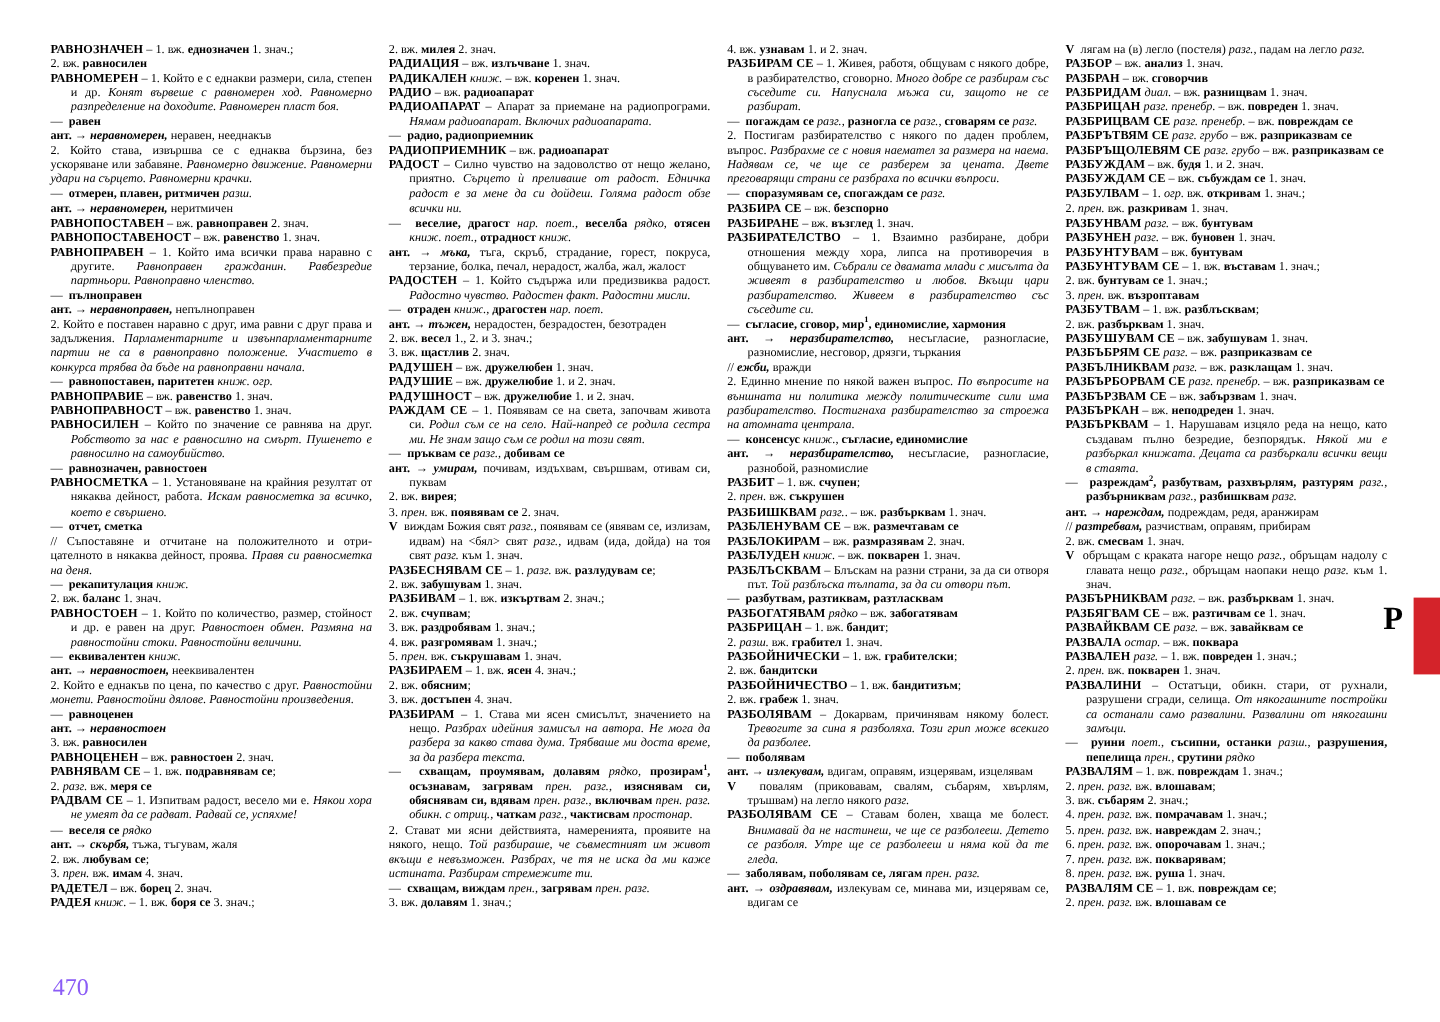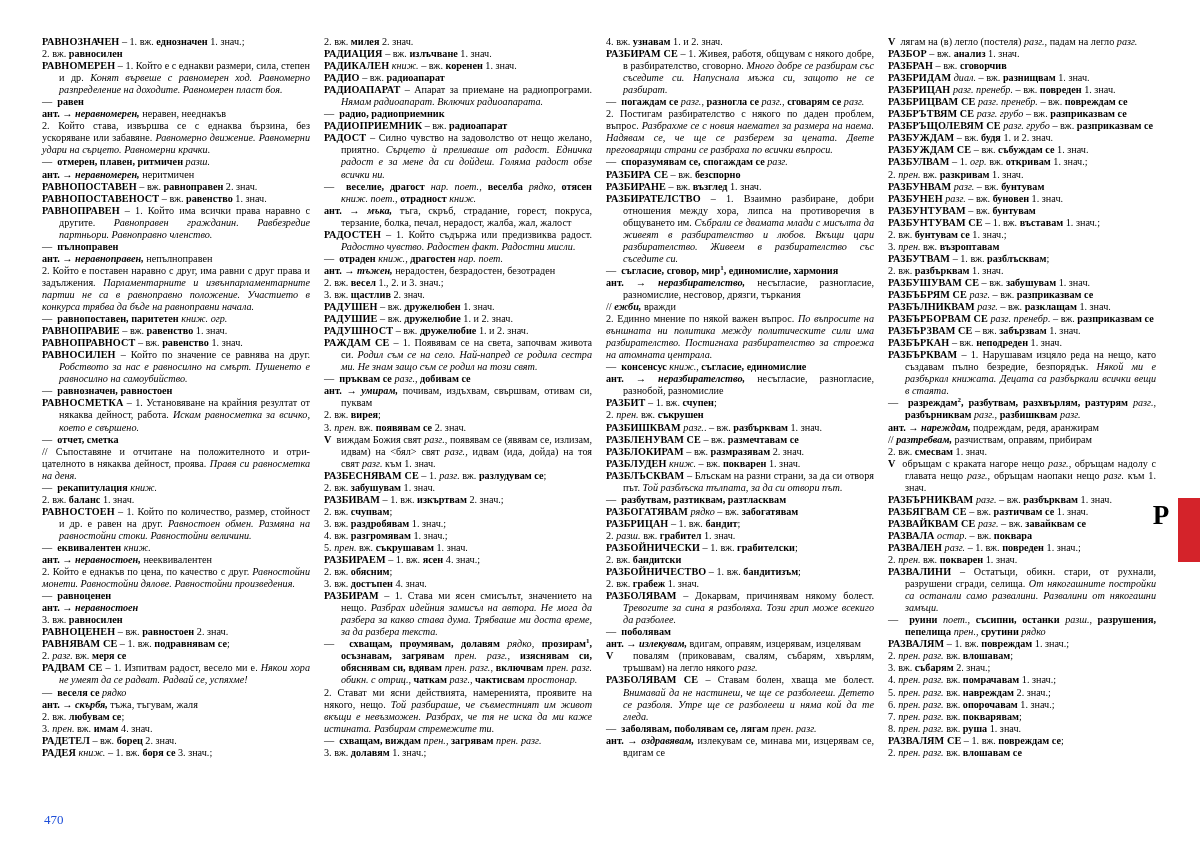--- a/index.html
+++ b/index.html
@@ -89,23 +89,23 @@
 
   .hw { font-weight: bold; letter-spacing: .1px; }
   .b  { font-weight: bold; }
   .i  { font-style: italic; }
   .bi { font-weight: bold; font-style: italic; }
   sup { font-size: 7px; vertical-align: super; line-height: 0; }
 
   
   .folio {
     position: absolute;
-    font-size: 13px;
+    font-size: 20px;
     font-family: "Liberation Serif", "DejaVu Serif", serif;
-    color: #1d4ed8;
+    color: #8b5cf6;
   }
   #folio-left  { left: 44px;  top: 812px; }
   #folio-right { left: 1110px; top: 848px; }
 </style>
 </head>
 <body>
 
 <div id="page">
 
   <div id="columns">

